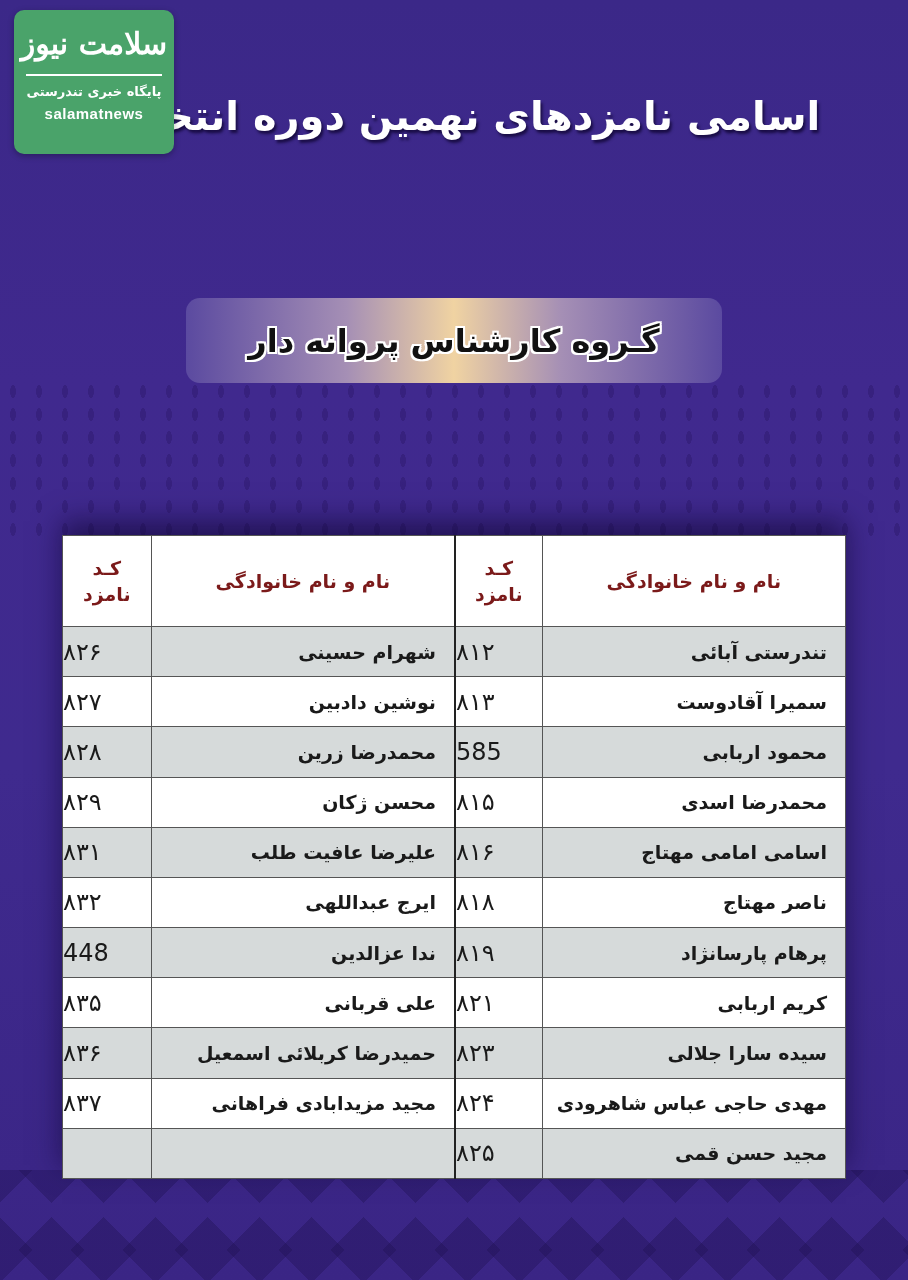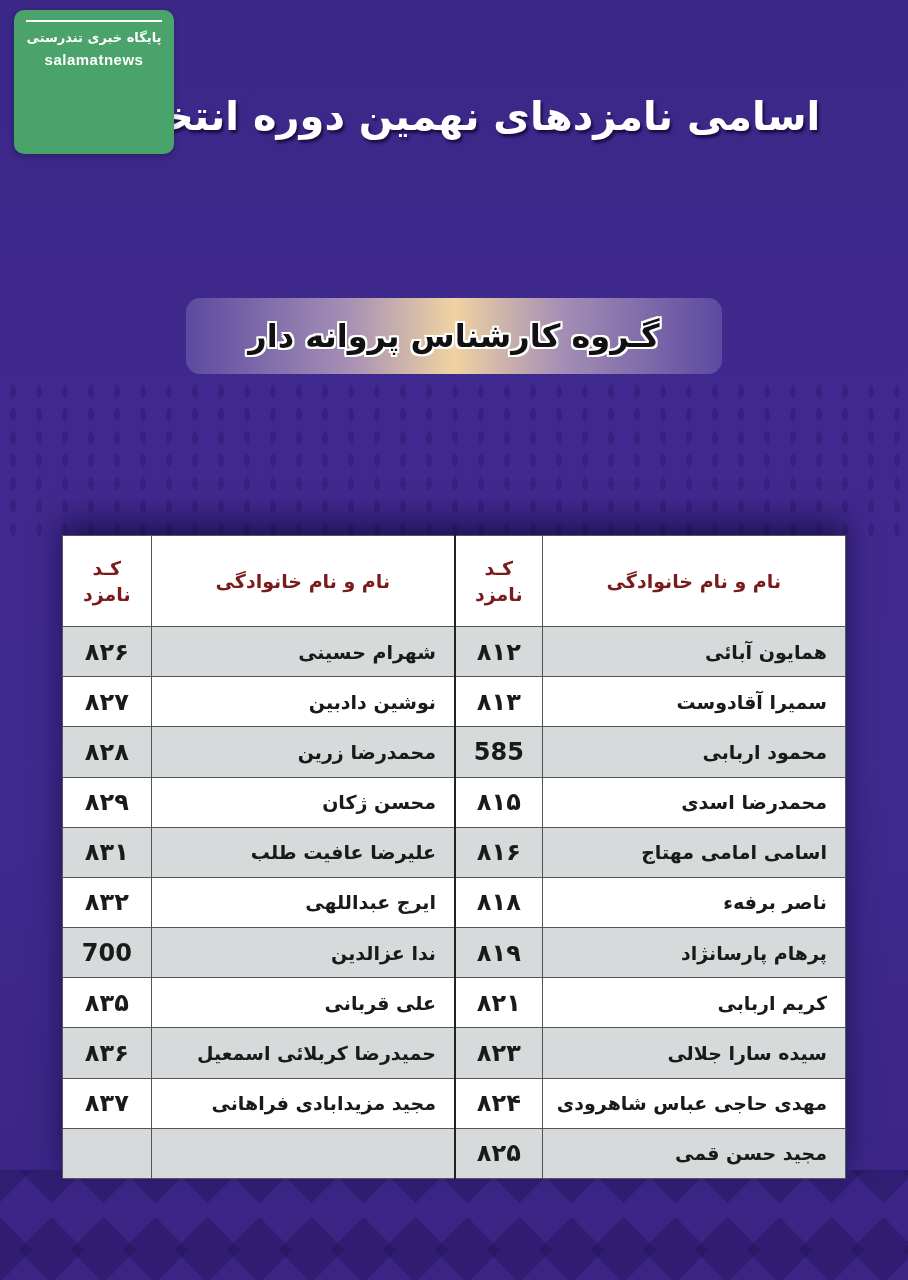--- a/index.html
+++ b/index.html
@@ -41,21 +41,21 @@
   .logo-site { font-size: 15px; margin-top: 6px; letter-spacing: 0.5px; font-family: "Liberation Sans", sans-serif; font-weight: bold; }
 
   .title {
     position: absolute; left: 60px; top: 88px; width: 780px;
     direction: rtl; text-align: center; color: #fff;
     font-family: "DejaVu Sans", sans-serif; font-weight: bold;
     font-size: 40px; line-height: 56px;
     text-shadow: 2px 3px 3px rgba(10,0,40,0.7);
   }
   .subtitle-band {
-    position: absolute; left: 186px; top: 298px; width: 536px; height: 76px;
+    position: absolute; left: 186px; top: 298px; width: 536px; height: 85px;
     border-radius: 14px;
     background: linear-gradient(90deg, #5b4aa0 0%, #a58fb5 30%, #f0d3a2 50%, #a58fb5 70%, #5b4aa0 100%);
     display: flex; align-items: center; justify-content: center;
   }
   .subtitle {
     direction: rtl; font-weight: bold; font-size: 32px; color: #111;
     text-shadow: -2px -2px 0 #fff, 2px -2px 0 #fff, -2px 2px 0 #fff, 2px 2px 0 #fff, 0 2px 0 #fff, 0 -2px 0 #fff, 2px 0 0 #fff, -2px 0 0 #fff;
   }
 
   .table-wrap {
@@ -68,21 +68,21 @@
   }
   td, th { border: 1.5px solid #555; padding: 0; }
   th {
     height: 90px; color: #7b1a1a; font-weight: bold; font-size: 19px;
     background: #fff; line-height: 26px;
   }
   td.name {
     padding-right: 18px; font-weight: bold; font-size: 19px; color: #1a1a1a;
   }
   td.code {
-    text-align: center; font-weight: bold; font-size: 24px; color: #1a1a1a;
+    text-align: left; font-weight: normal; font-size: 24px; color: #1a1a1a;
     font-family: "DejaVu Sans", sans-serif;
     margin-left: 16px;
   }
   tr.r { height: 50px; }
   tr.r:nth-child(odd) td { background: #d6dada; }
   tr.r:nth-child(even) td { background: #ffffff; }
   th.divider, td.divider { border-left: 2px solid #222; }
   .col-name-r { width: 304px; }
   .col-code-r { width: 86px; }
   .col-name-l { width: 304px; }
@@ -93,20 +93,21 @@
 
 <div class="bg"></div>
 <div class="bg-diamonds-top"></div>
 <div class="bg-diamonds-bottom"></div>
 
 <div class="title">
   <div>اسامی نامزدهای نهمین دوره انتخابات</div>
 </div>
 
 <div class="logo">
+  <div class="logo-mark">سلامت نیوز</div>
   <div class="logo-rule"></div>
   <div class="logo-tagline">پایگاه خبری تندرستی</div>
   <div class="logo-site">salamatnews</div>
 </div>
 
 <div class="subtitle-band">
   <span class="subtitle">گـروه کارشناس پروانه دار</span>
 </div>
 
 <div class="table-wrap">
@@ -120,21 +121,21 @@
         </th>
         <th class="col-name-l">نام و نام خانوادگی</th>
         <th class="col-code-l">
           <div>کـد</div>
           <div>نامزد</div>
         </th>
       </tr>
     </thead>
     <tbody>
       <tr class="r">
-        <td class="name">همایون آبائی</td>
+        <td class="name">تندرستی آبائی</td>
         <td class="code divider">۸۱۲</td>
         <td class="name">شهرام حسینی</td>
         <td class="code">۸۲۶</td>
       </tr>
       <tr class="r">
         <td class="name">سمیرا آقادوست</td>
         <td class="code divider">۸۱۳</td>
         <td class="name">نوشین دادبین</td>
         <td class="code">۸۲۷</td>
       </tr>
@@ -150,30 +151,30 @@
         <td class="name">محسن ژکان</td>
         <td class="code">۸۲۹</td>
       </tr>
       <tr class="r">
         <td class="name">اسامی امامی مهتاج</td>
         <td class="code divider">۸۱۶</td>
         <td class="name">علیرضا عافیت طلب</td>
         <td class="code">۸۳۱</td>
       </tr>
       <tr class="r">
-        <td class="name">ناصر برفهء</td>
+        <td class="name">ناصر مهتاج</td>
         <td class="code divider">۸۱۸</td>
         <td class="name">ایرج عبداللهی</td>
         <td class="code">۸۳۲</td>
       </tr>
       <tr class="r">
         <td class="name">پرهام پارسانژاد</td>
         <td class="code divider">۸۱۹</td>
         <td class="name">ندا عزالدین</td>
-        <td class="code">700</td>
+        <td class="code">448</td>
       </tr>
       <tr class="r">
         <td class="name">کریم اربابی</td>
         <td class="code divider">۸۲۱</td>
         <td class="name">علی قربانی</td>
         <td class="code">۸۳۵</td>
       </tr>
       <tr class="r">
         <td class="name">سیده سارا جلالی</td>
         <td class="code divider">۸۲۳</td>

